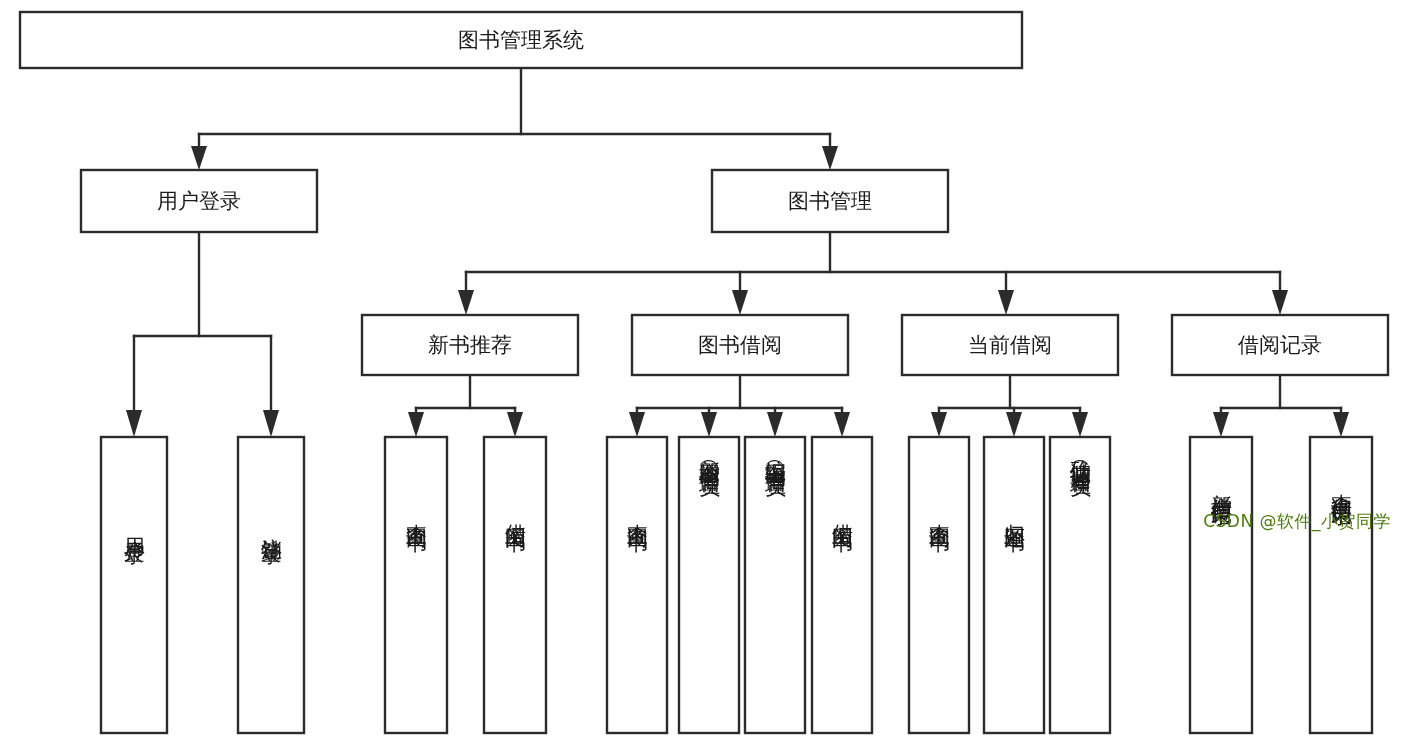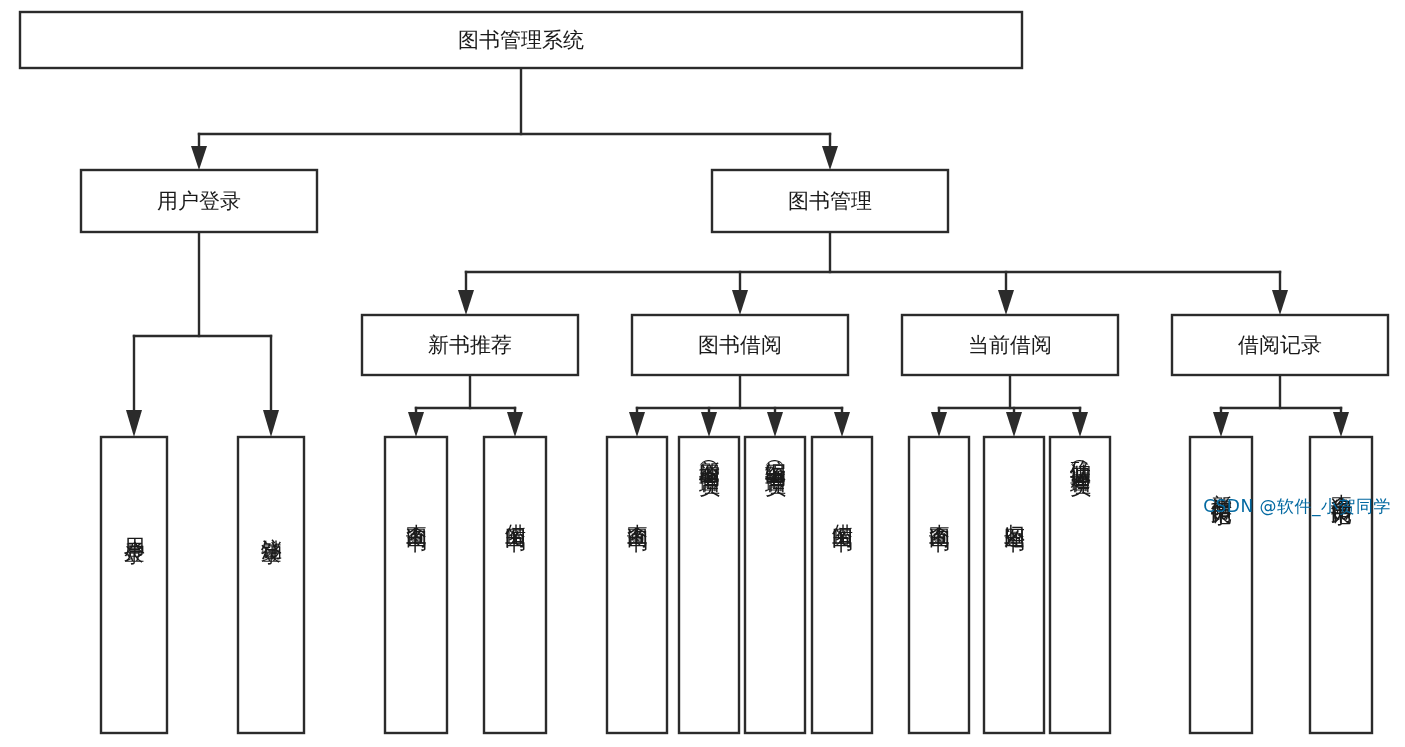--- a/index.html
+++ b/index.html
@@ -62,24 +62,24 @@
     font-size: 21px;
     line-height: 1.18;
     letter-spacing: 2.5px;
     color: #1a1a1a;
     white-space: nowrap;
     text-align: center;
   }
   .watermark {
     position: absolute;
     right: 14px;
-    bottom: 24px;
+    bottom: 9px;
     font-family: "DejaVu Sans", "Liberation Sans", sans-serif;
     font-size: 17px;
-    color: #0369a1;
+    color: #4d7c0f;
     letter-spacing: 0.5px;
     white-space: nowrap;
   }
 </style>
 </head>
 <body>
 
 <div id="diagram-root">
   <svg class="diagram" viewBox="0 0 1405 747" xmlns="http://www.w3.org/2000/svg">
 

